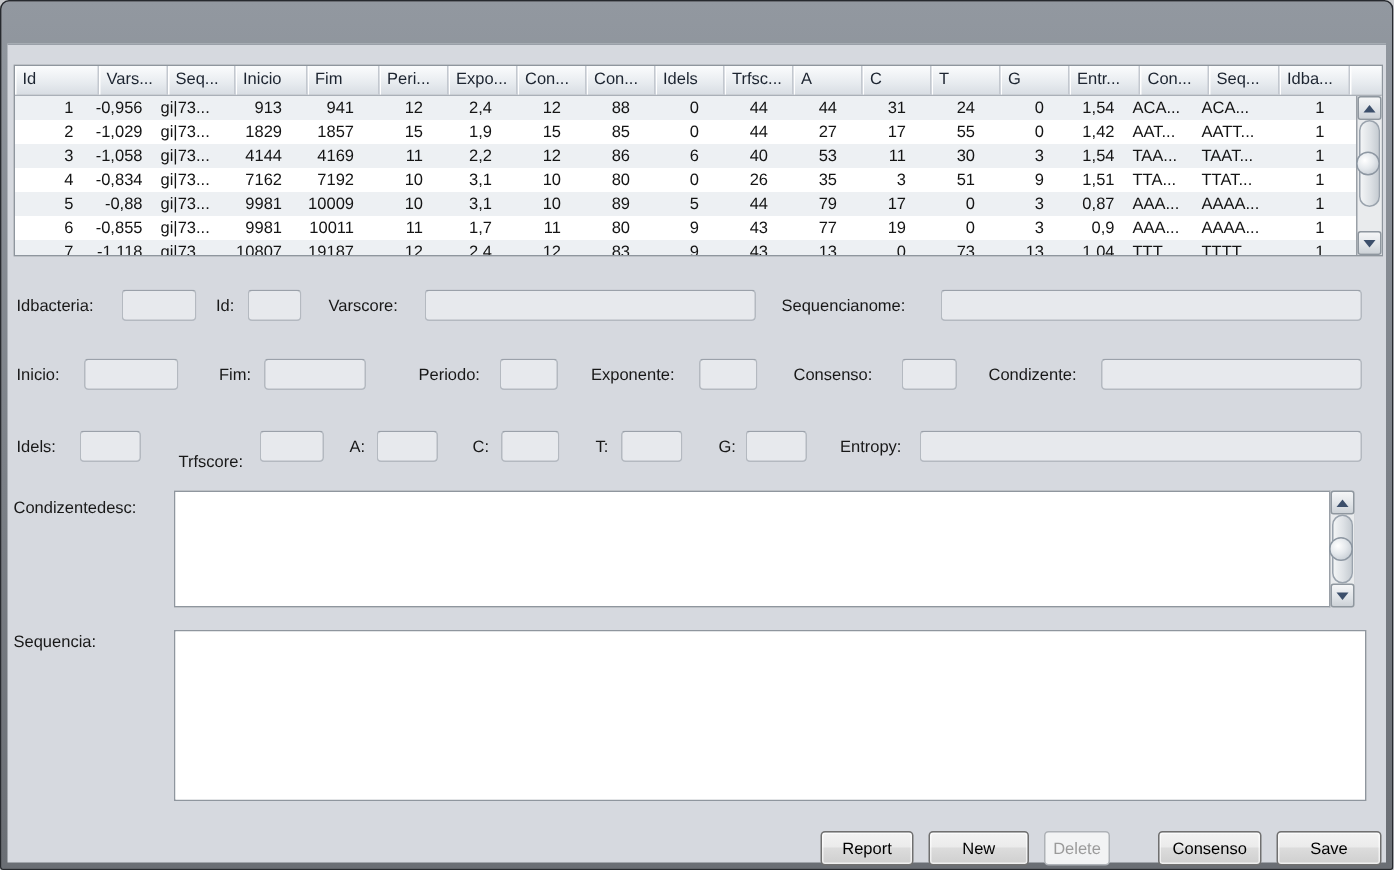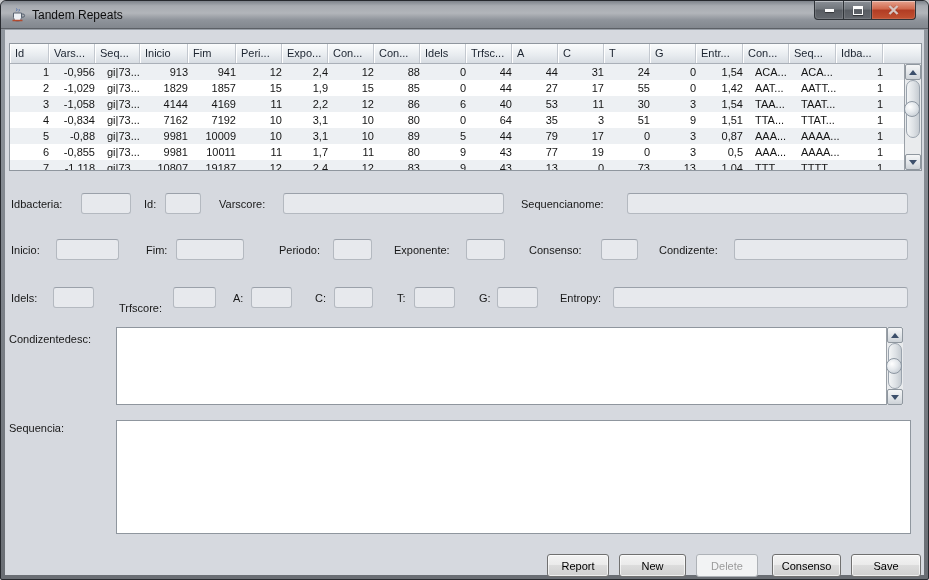--- a/index.html
+++ b/index.html
@@ -106,50 +106,26 @@
     background:linear-gradient(180deg,#f3f3f3 0%,#ebebeb 45%,#dcdcdc 50%,#cfcfcf 100%);
     box-shadow:inset 0 0 0 1px rgba(255,255,255,.65); cursor:default;
   }
   .btn.disabled { color:#9b9b9b; border-color:#aeb2b7; background:#f2f3f4; box-shadow:none; }
 </style>
 </head>
 <body>
 
 <div class="window">
 
-  <div class="titlebar">
-    <svg class="title-icon" viewBox="0 0 16 16">
-      <path d="M6.5 1.5c1.2 1 .2 2-.4 2.7" stroke="#4e6fae" stroke-width="1" fill="none"></path>
-      <path d="M9 2.2c1 .8.2 1.6-.3 2.2" stroke="#4e6fae" stroke-width="1" fill="none"></path>
-      <path d="M3.5 6h8v4.5a4 4 0 0 1-8 0z" fill="#eef1f5" stroke="#5a6472" stroke-width="1"></path>
-      <path d="M11.5 7h1.5a1.6 1.6 0 0 1 0 3.2h-1.7" fill="none" stroke="#5a6472" stroke-width="1"></path>
-      <path d="M2.5 13.5h10" stroke="#b34a2e" stroke-width="1.6"></path>
-    </svg>
-    <span class="title-text">Tandem Repeats</span>
-    <div class="win-controls">
-      <div class="wbtn min">
-          <span class="glyph-min"></span>
-        </div>
-      <div class="wbtn max">
-          <span class="glyph-max"></span>
-        </div>
-      <div class="wbtn close">
-        <svg width="11" height="10" viewBox="0 0 11 10">
-          <path d="M1.5 1 L9.5 9 M9.5 1 L1.5 9" stroke="#ffffff" stroke-width="2.4"></path>
-          <path d="M1.5 1 L9.5 9 M9.5 1 L1.5 9" stroke="#5e1405" stroke-width="3.4" opacity="0.25"></path>
-        </svg>
-      </div>
-    </div>
-  </div>
 
   <div class="content">
 
     <div class="table-wrap">
       <div class="thead">
-          <div class="th" style="width: 39px;">Id</div>
+          <div class="th" style="width: 56px;">Id</div>
           <div class="th" style="width: 46px;">Vars...</div>
           <div class="th" style="width: 45px;">Seq...</div>
           <div class="th" style="width: 48px;">Inicio</div>
           <div class="th" style="width: 48px;">Fim</div>
           <div class="th" style="width: 46px;">Peri...</div>
           <div class="th" style="width: 46px;">Expo...</div>
           <div class="th" style="width: 46px;">Con...</div>
           <div class="th" style="width: 46px;">Con...</div>
           <div class="th" style="width: 46px;">Idels</div>
           <div class="th" style="width: 46px;">Trfsc...</div>
@@ -231,21 +207,21 @@
             <div class="td r" style="width: 47px;">4</div>
             <div class="td r" style="width: 46px;">-0,834</div>
             <div class="td l" style="width: 45px;">gi|73...</div>
             <div class="td r" style="width: 48px;">7162</div>
             <div class="td r" style="width: 48px;">7192</div>
             <div class="td r" style="width: 46px;">10</div>
             <div class="td r" style="width: 46px;">3,1</div>
             <div class="td r" style="width: 46px;">10</div>
             <div class="td r" style="width: 46px;">80</div>
             <div class="td r" style="width: 46px;">0</div>
-            <div class="td r" style="width: 46px;">64</div>
+            <div class="td r" style="width: 46px;">26</div>
             <div class="td r" style="width: 46px;">35</div>
             <div class="td r" style="width: 46px;">3</div>
             <div class="td r" style="width: 46px;">51</div>
             <div class="td r" style="width: 46px;">9</div>
             <div class="td r" style="width: 47px;">1,51</div>
             <div class="td l" style="width: 46px;">TTA...</div>
             <div class="td l" style="width: 47px;">TTAT...</div>
             <div class="td r" style="width: 47px;">1</div>
           </div>
           <div class="tr alt">
@@ -278,21 +254,21 @@
             <div class="td r" style="width: 46px;">11</div>
             <div class="td r" style="width: 46px;">1,7</div>
             <div class="td r" style="width: 46px;">11</div>
             <div class="td r" style="width: 46px;">80</div>
             <div class="td r" style="width: 46px;">9</div>
             <div class="td r" style="width: 46px;">43</div>
             <div class="td r" style="width: 46px;">77</div>
             <div class="td r" style="width: 46px;">19</div>
             <div class="td r" style="width: 46px;">0</div>
             <div class="td r" style="width: 46px;">3</div>
-            <div class="td r" style="width: 47px;">0,5</div>
+            <div class="td r" style="width: 47px;">0,9</div>
             <div class="td l" style="width: 46px;">AAA...</div>
             <div class="td l" style="width: 47px;">AAAA...</div>
             <div class="td r" style="width: 47px;">1</div>
           </div>
           <div class="tr alt">
             <div class="td r" style="width: 47px;">7</div>
             <div class="td r" style="width: 46px;">-1,118</div>
             <div class="td l" style="width: 45px;">gi|73...</div>
             <div class="td r" style="width: 48px;">10807</div>
             <div class="td r" style="width: 48px;">19187</div>
@@ -382,18 +358,18 @@
       </div>
     </div>
 
     <span class="lbl" style="left:4px;top:392px">Sequencia:</span>
     <div class="tarea-wrap" style="left:111px;top:390px;width:795px;height:114px">
       <textarea class="tarea" style=""></textarea>
     </div>
 
     <button class="btn" style="left:542px;top:524px;width:62px">Report</button>
     <button class="btn" style="left:614px;top:524px;width:67px">New</button>
-    <button class="btn disabled" style="left:691px;top:524px;width:62px" disabled="">Delete</button>
+    <button class="btn disabled" style="left:691px;top:524px;width:44px" disabled="">Delete</button>
     <button class="btn" style="left:767px;top:524px;width:69px">Consenso</button>
     <button class="btn" style="left:846px;top:524px;width:70px">Save</button>
 
   </div>
 </div>
 
 </body></html>

